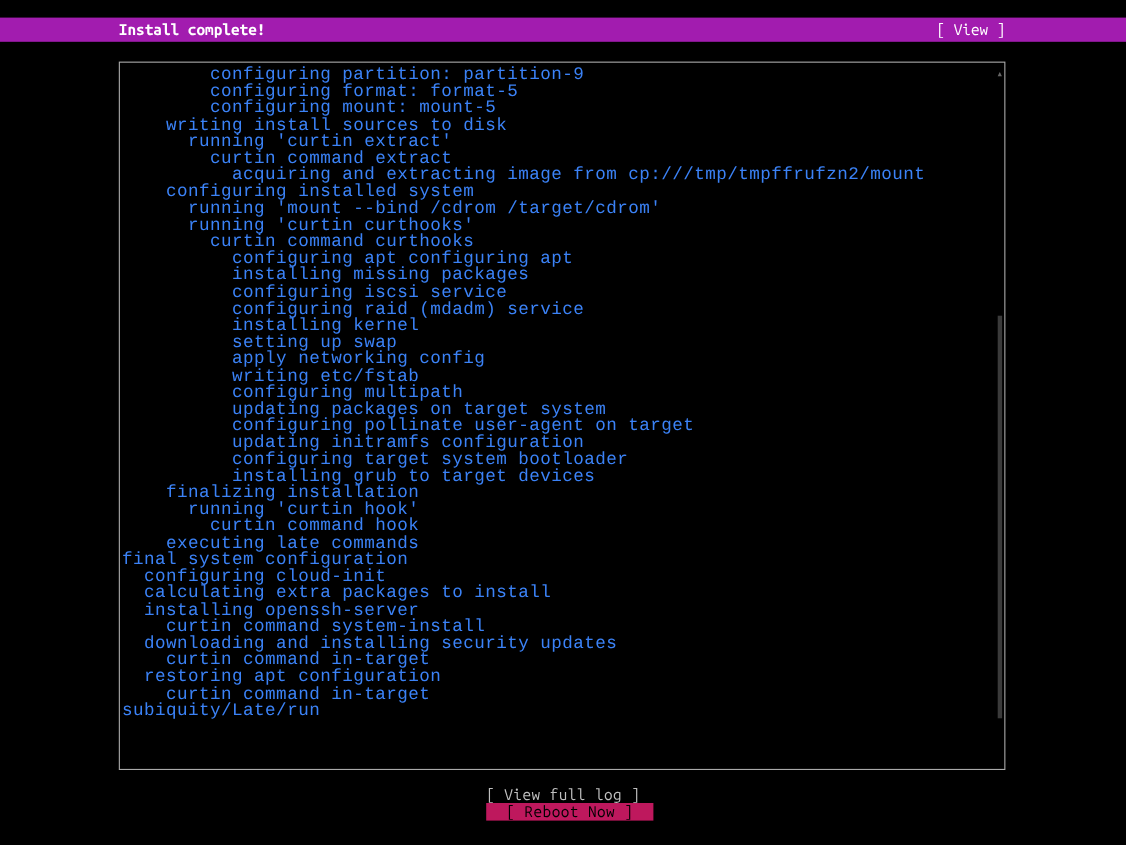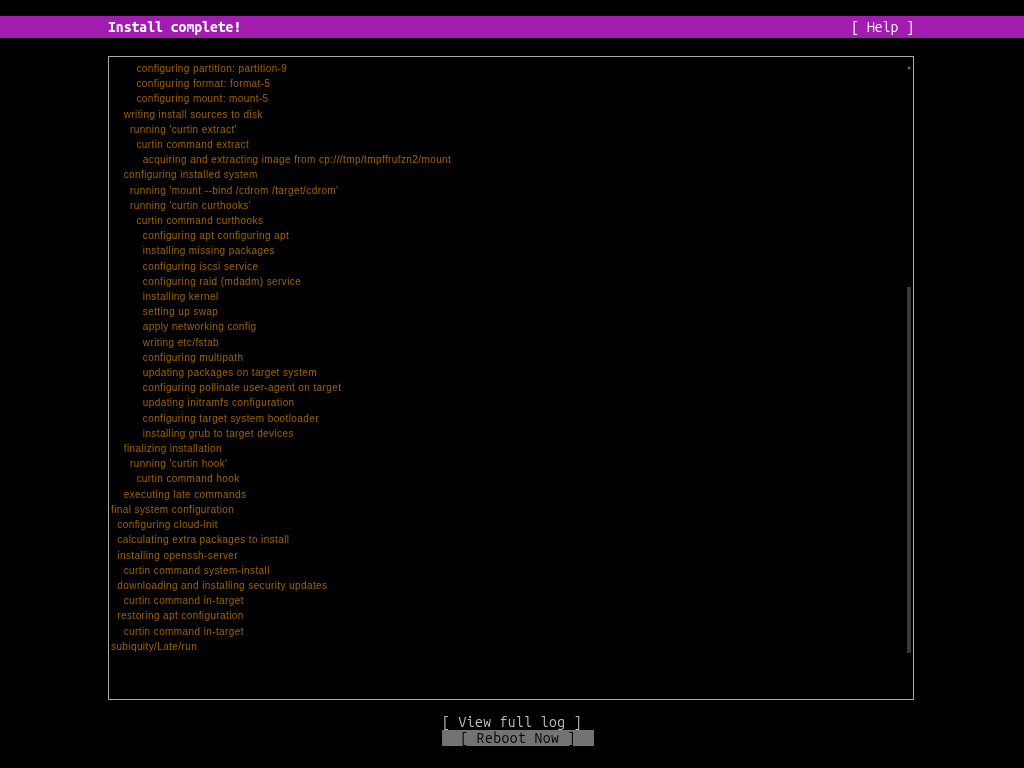--- a/index.html
+++ b/index.html
@@ -68,55 +68,55 @@
     position: absolute;
     left: 0; right: 0;
     top: 35%;
     height: 60%;
     background: #3a3a3a;
   }
   .logbox pre {
     margin: 0;
     padding: 4px 2px 4px 2px;
     white-space: pre;
-    font-family: Liberation Sans, sans-serif;
-    font-size: 10px;
+    font-family: Liberation Mono, monospace;
+    font-size: 16px;
     line-height: 15.2px;
     letter-spacing: 0.4px;
-    color: #a16207;
+    color: #3b82f6;
   }
   .footer {
     position: absolute;
     left: 0;
     width: 1024px;
     top: 714px;
     text-align: center;
     line-height: 16px;
   }
   .footer .btn {
     display: inline-block;
     font-family: inherit;
     letter-spacing: 0.4px;
   }
   .footer .view {
     color: #bfbfbf;
   }
   .footer .reboot {
-    background: #737373;
+    background: #be185d;
     color: #000000;
     padding: 0 18px;
     margin-left: 12px;
   }
 </style>
 </head>
 <body>
 
 <div class="header">
   <span class="title">Install complete!</span>
-  <span class="help">[ Help ]</span>
+  <span class="help">[ View ]</span>
 </div>
 
 <div class="logbox">
   <pre id="logpre">        configuring partition: partition-9
         configuring format: format-5
         configuring mount: mount-5
     writing install sources to disk
       running 'curtin extract'
         curtin command extract
           acquiring and extracting image from cp:///tmp/tmpffrufzn2/mount

